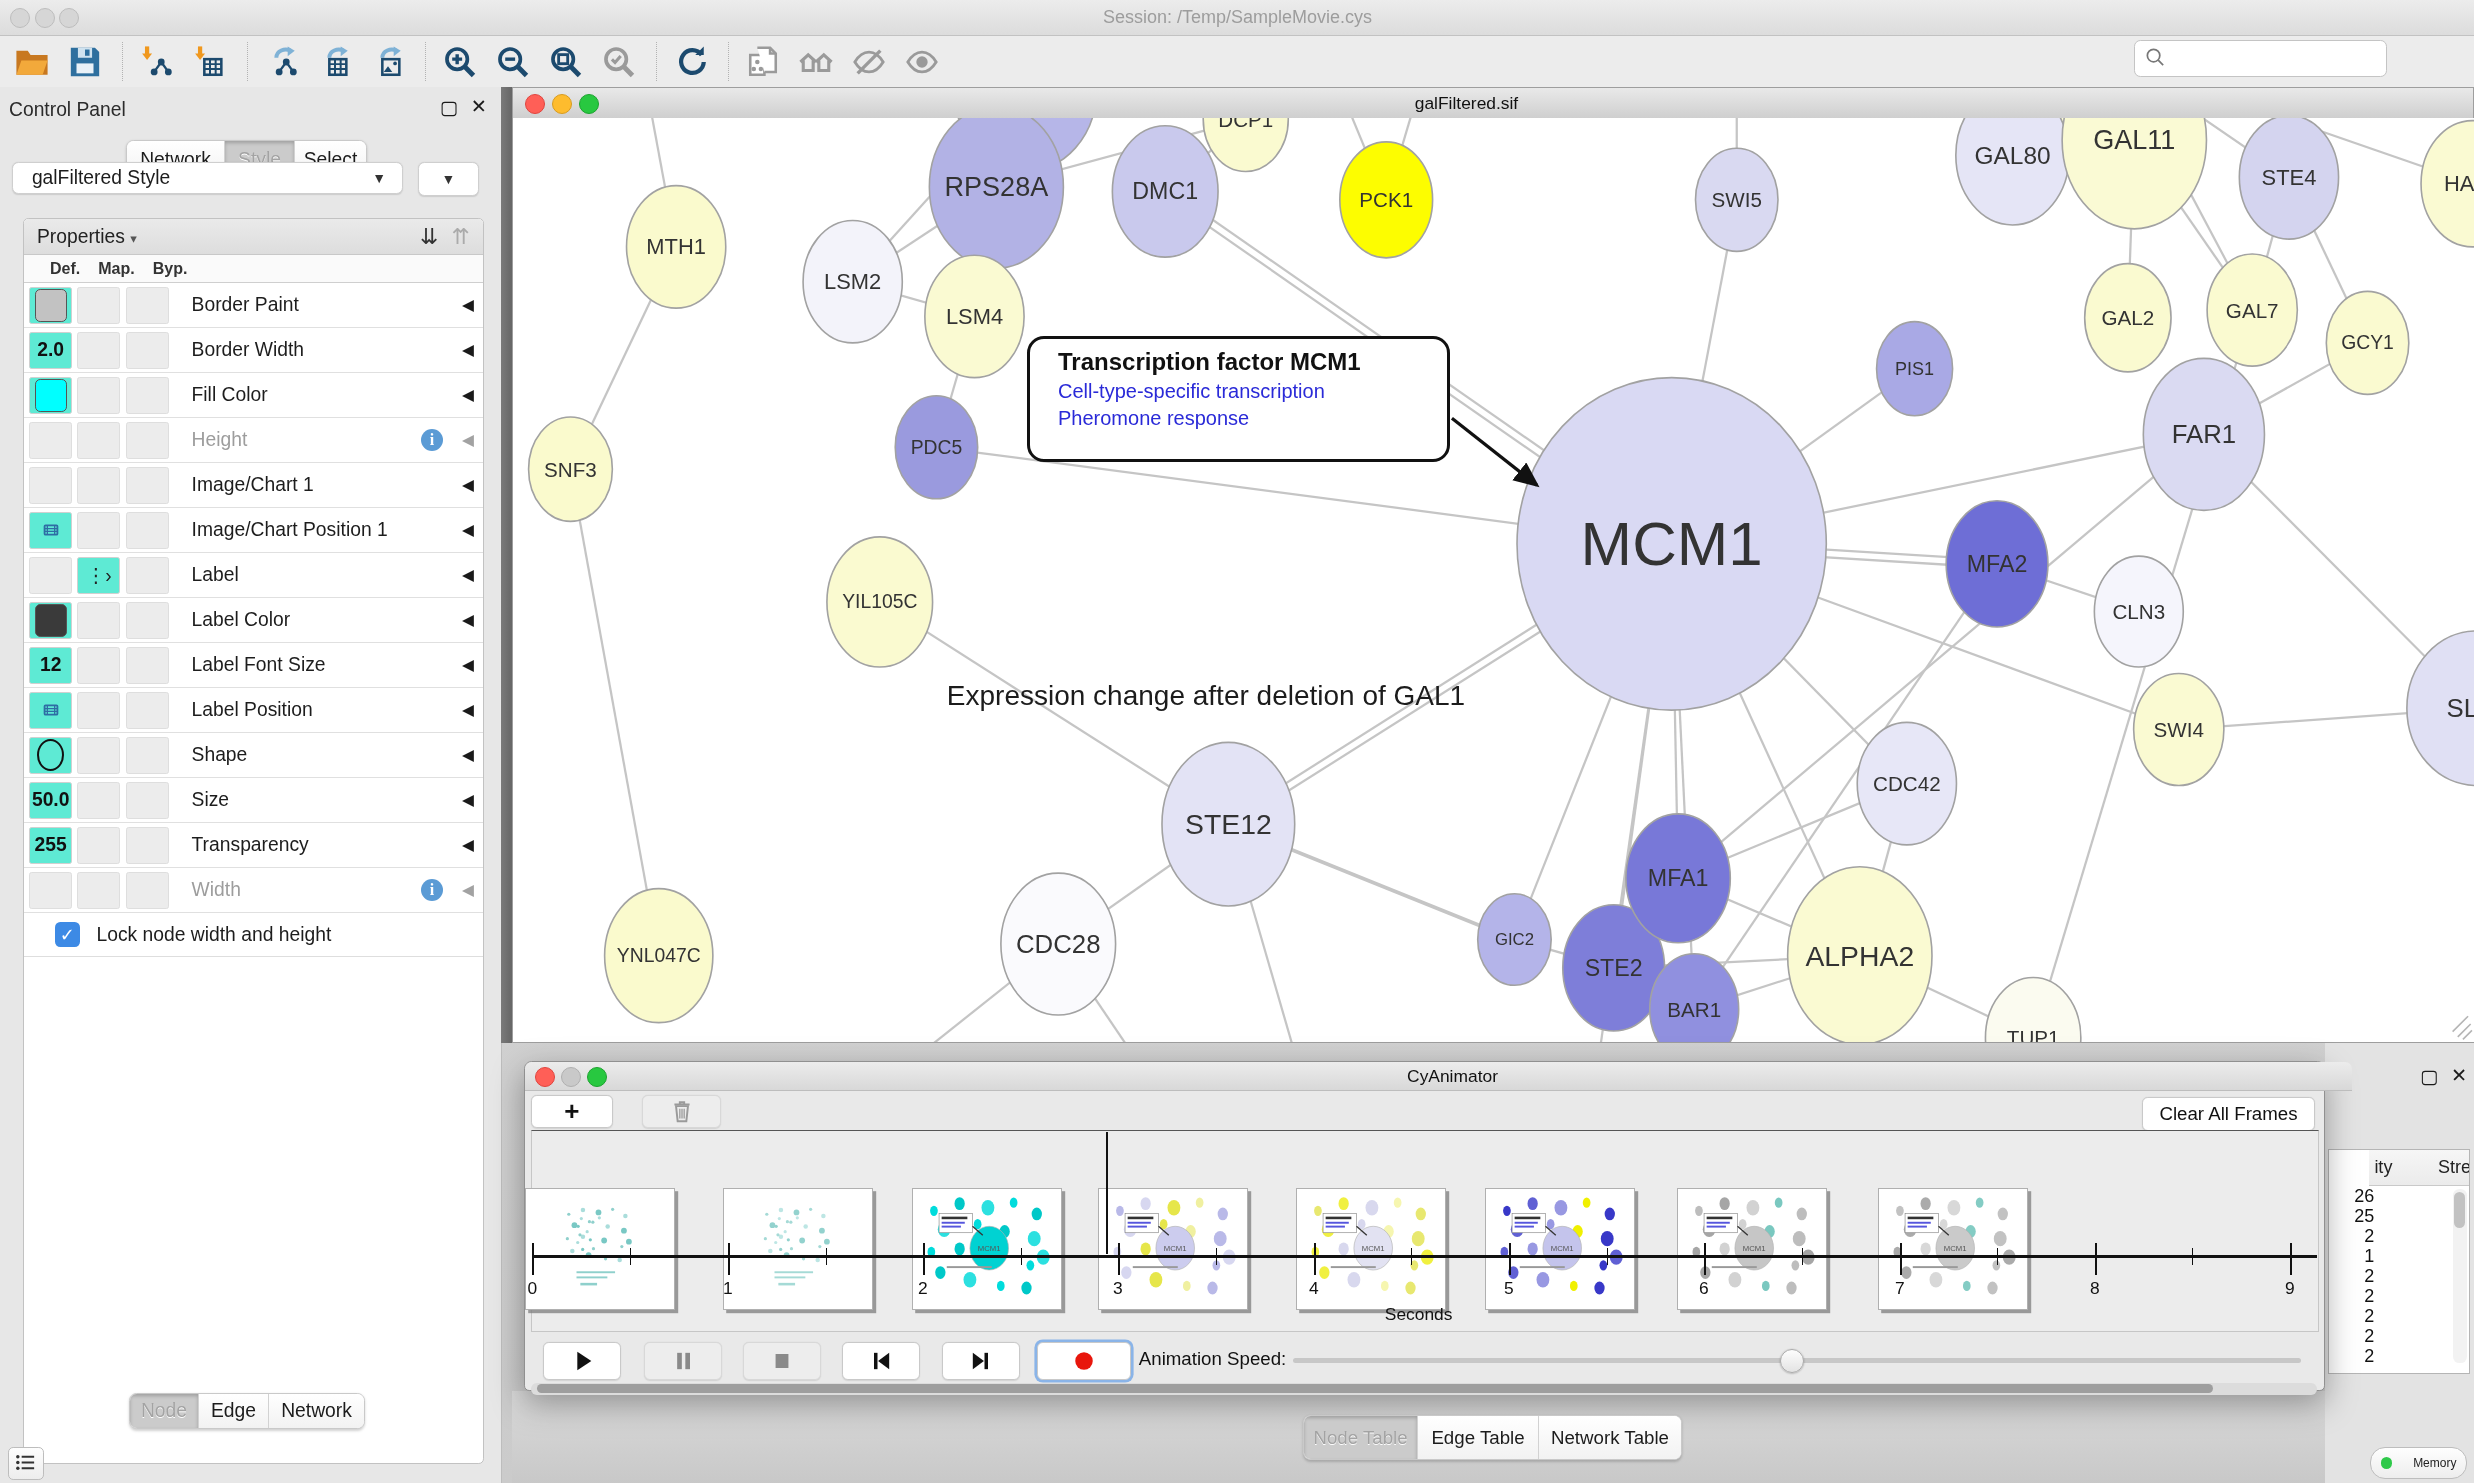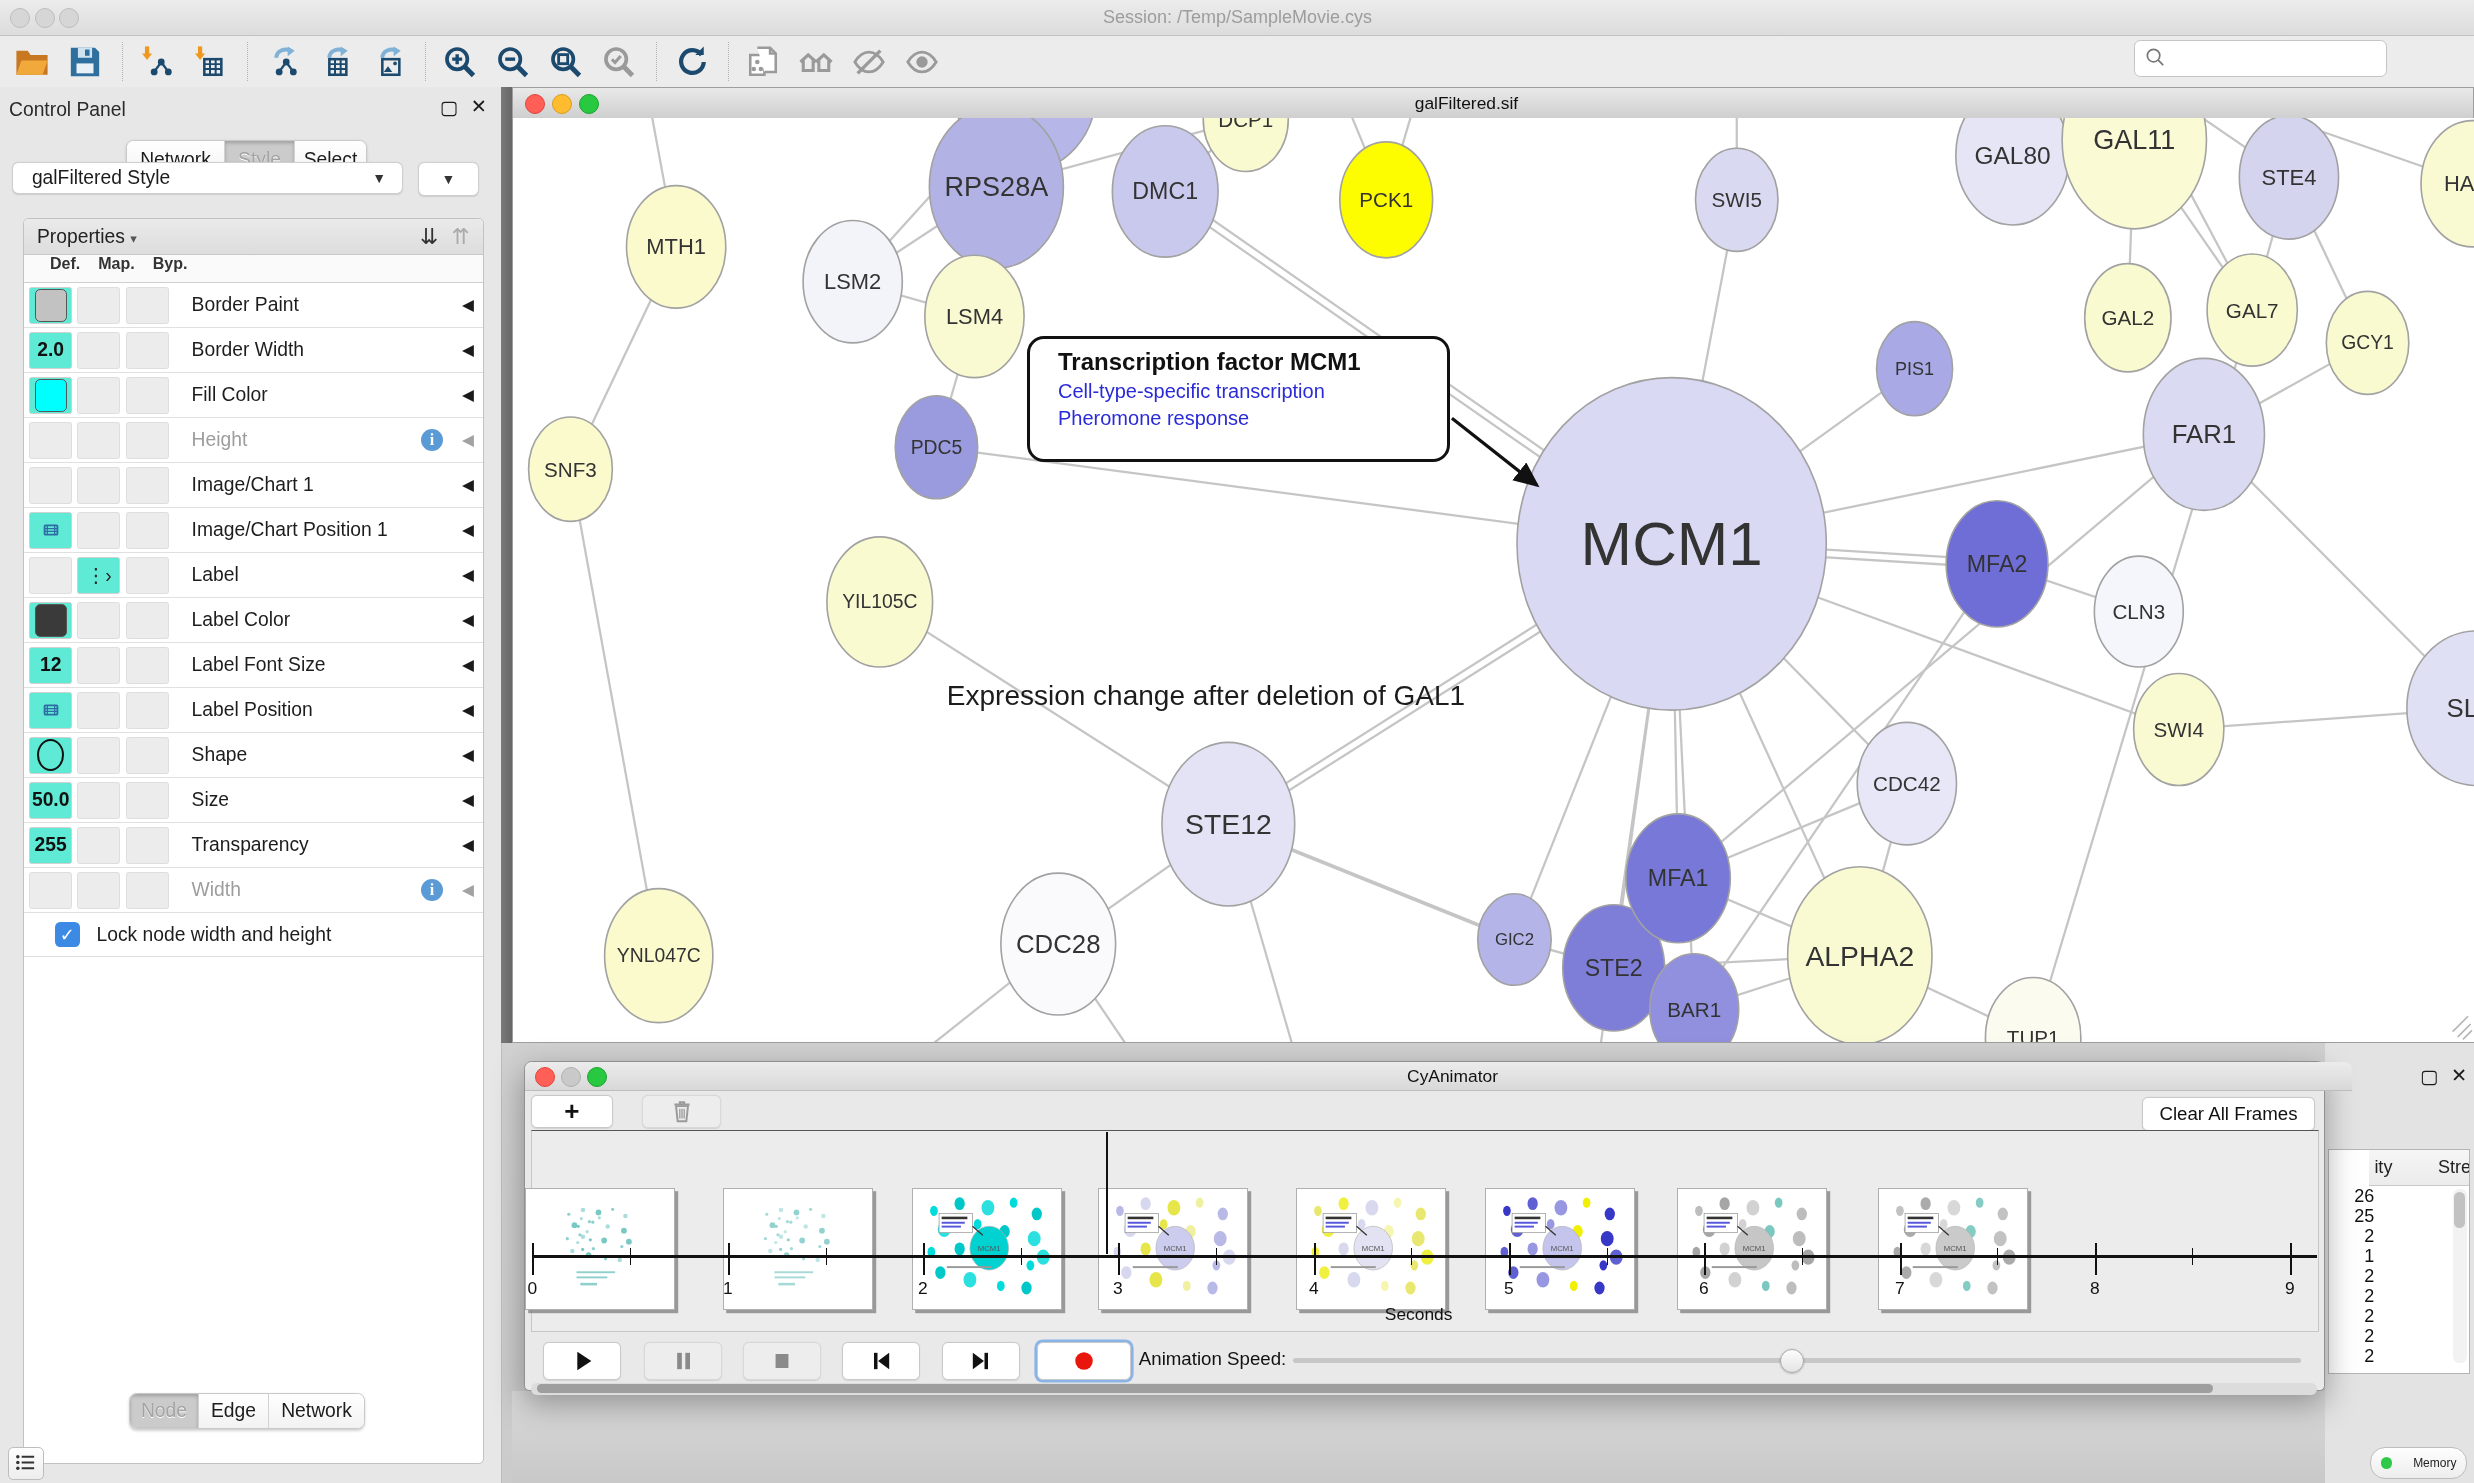--- a/index.html
+++ b/index.html
@@ -23,21 +23,21 @@
   .seg .s{display:flex;align-items:center;justify-content:center;font-size:19.3px;color:#1c1c1c;border-right:0.6px solid #d2d2d2;cursor:pointer;background:linear-gradient(#ffffff,#f2f2f2);}
   .seg .s:last-child{border-right:none;}
   .seg .s.active{background:#cbcbcb;color:#a3a3a3;text-shadow:0 0.6px 0.6px #fff;box-shadow:inset 0 1.9px 3.9px rgba(0,0,0,.22);}
   .dropdown{left:11.6px;top:75px;width:391px;height:32px;background:#fff;border:1.3px solid #cfcfcf;border-radius:6.4px;display:flex;align-items:center;justify-content:space-between;padding:0 15.5px 0 19.3px;box-sizing:border-box;cursor:pointer;box-shadow:0 0.6px 1.3px rgba(0,0,0,.12);}
   .dropdown .v{font-size:19.3px;color:#1c1c1c;}
   .caret{font-size:14px;color:#333;}
   .ddbtn{left:418px;top:75px;width:59px;height:32px;background:#fff;border:1.3px solid #cfcfcf;border-radius:6.4px;display:flex;align-items:center;justify-content:center;cursor:pointer;box-shadow:0 0.6px 1.3px rgba(0,0,0,.12);}
   .propbox{left:23px;top:131px;width:459px;height:1244px;background:#fff;border:0.6px solid #c2c2c2;border-radius:5.2px;overflow:hidden;}
   .prophead{height:35px;background:linear-gradient(#eaeaea,#dddddd);border-bottom:0.6px solid #c8c8c8;display:flex;align-items:center;justify-content:space-between;padding:0 13px;}
   .prophead .pt{font-size:19.3px;color:#222;}
-  .colhead{height:27px;display:flex;font-size:16px;font-weight:bold;color:#333;border-bottom:0.6px solid #cfcfcf;background:#fafafa;}
+  .colhead{height:27px;display:flex;align-items:center;font-size:16px;font-weight:bold;color:#333;border-bottom:0.6px solid #cfcfcf;background:#fafafa;}
   .prow{height:44px;border-bottom:0.6px solid #e0e0e0;display:flex;align-items:center;position:relative;}
   .pcell{width:41px;height:35px;margin-left:5.2px;background:#ececec;border:0.6px solid #dedede;border-radius:2.6px;display:flex;align-items:center;justify-content:center;}
   .pcell.filled{background:#5eead4;border:0.6px solid #d0d0d0;}
   .pswatch{width:30px;height:31px;border-radius:5.2px;border:1.3px solid #555;}
   .pval{font-size:19.3px;font-weight:bold;color:#111;}
   .plabel{font-size:19.3px;color:#1d1d1d;margin-left:23px;}
   .plabel.dis{color:#9d9d9d;}
   .parrow{position:absolute;right:9px;font-size:15.5px;color:#1a1a1a;}
   .parrow.dis{color:#a2a2a2;}
   .pinfo{position:absolute;right:40px;width:22px;height:22px;border-radius:50%;background:#5b9bd5;color:#fff;font-size:16px;font-weight:bold;display:flex;align-items:center;justify-content:center;font-family:"Liberation Serif",serif;}
@@ -932,20 +932,27 @@
           <svg width="28" height="28" viewBox="0 0 24 24">
             <circle cx="12" cy="12" r="7.5" fill="#e8160c"></circle>
           </svg>
         </div>
       </div>
     <div class="abs cyscroll">
         <div class="th"></div>
       </div>
   </div>
 
+  <div class="abs" id="dock-tabs" style="left:1303px;top:1415px;height:43px">
+      <div class="seg" style="height: 100%;">
+        <div class="s active" style="width: 113px; font-size: 18.7px;">Node Table</div>
+        <div class="s" style="width: 120px; font-size: 18.7px;">Edge Table</div>
+        <div class="s" style="width: 142px; font-size: 18.7px;">Network Table</div>
+      </div>
+    </div>
   <div class="abs listbtn">
       <span id="list-ic"><svg width="23" height="23" viewBox="0 0 24 24">
           <circle cx="4" cy="6" r="1.8" fill="#333"></circle>
           <circle cx="4" cy="12" r="1.8" fill="#333"></circle>
           <circle cx="4" cy="18" r="1.8" fill="#333"></circle>
           <path d="M8 6h13M8 12h13M8 18h13" stroke="#333" stroke-width="2"></path>
         </svg></span>
     </div>
   <div class="abs memory">
     <span class="memdot"></span>

